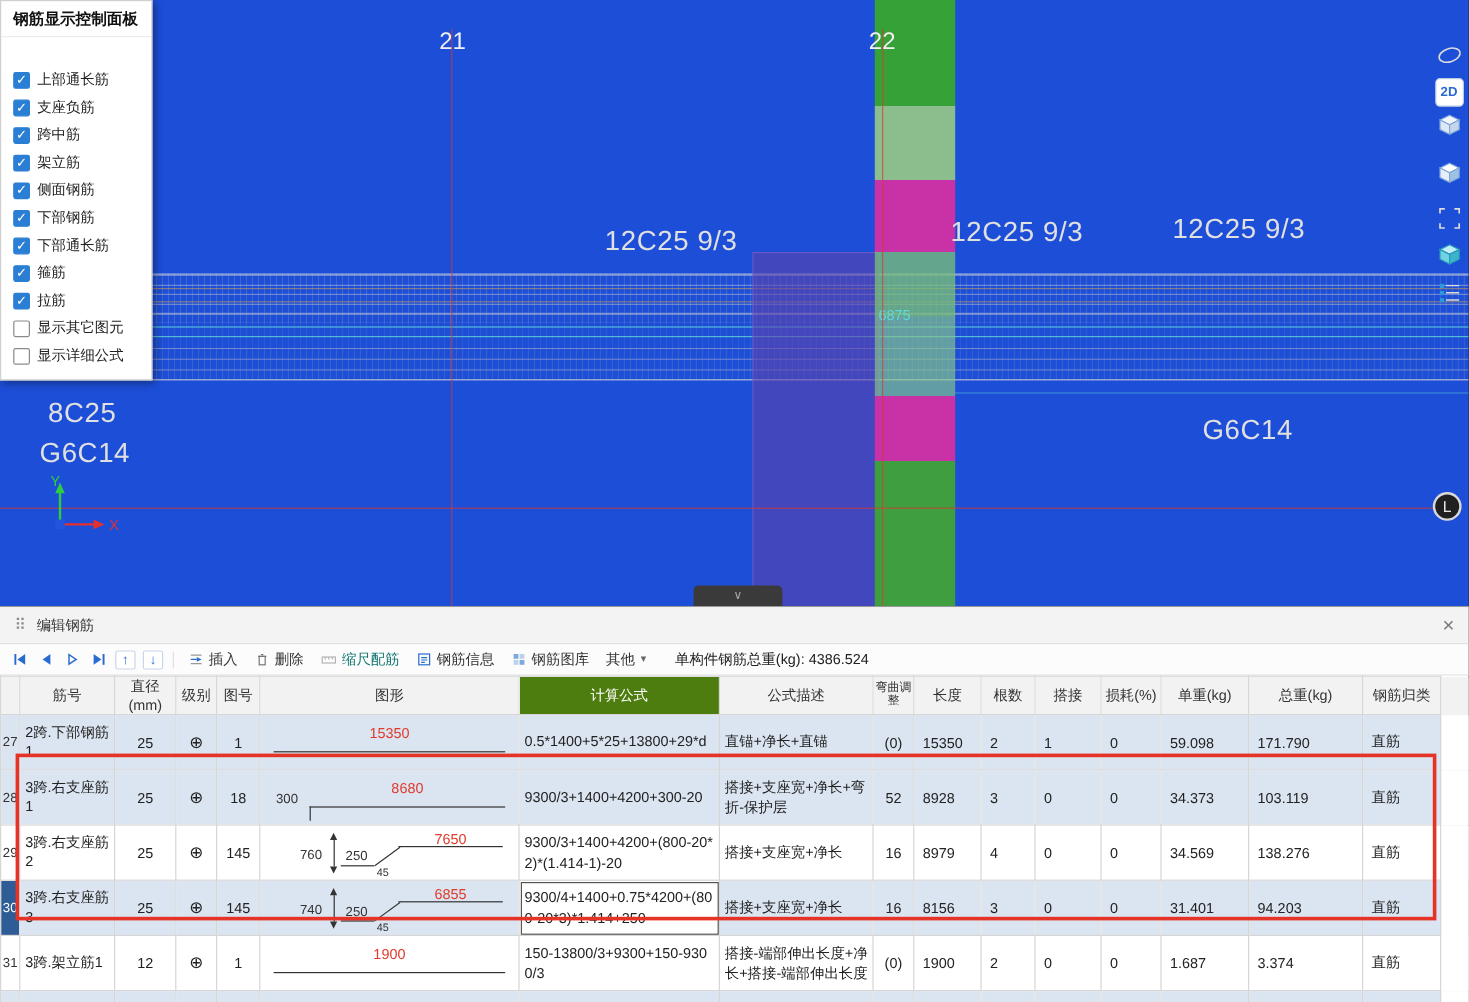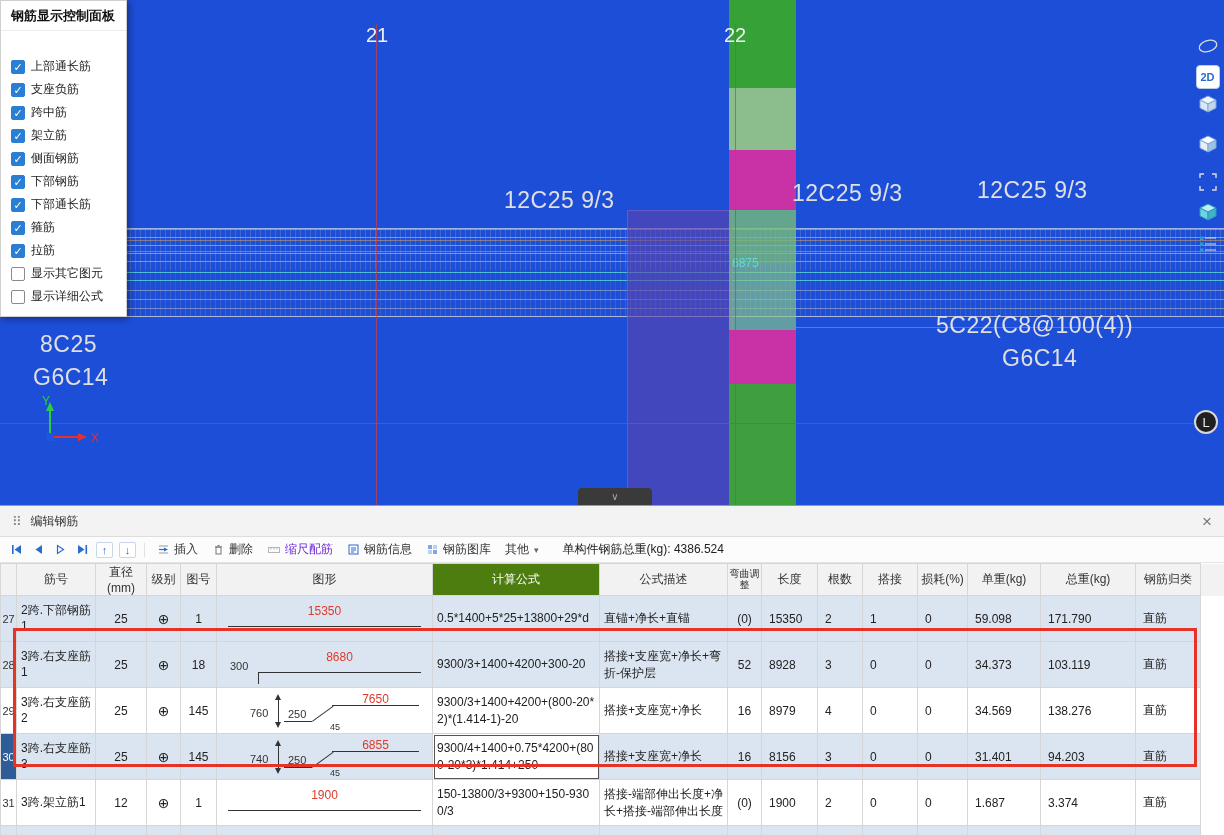--- a/index.html
+++ b/index.html
@@ -81,21 +81,21 @@
     padding:0 12px;gap:9px;box-sizing:border-box;}
   .grip{color:#8a8a8a;font-size:13px;cursor:move;}
   .e-title-text{font-size:12px;color:#333;}
   .e-close{margin-left:auto;font-size:17px;color:#777;cursor:pointer;line-height:1;}
   .e-toolbar{height:26px;display:flex;align-items:center;gap:6px;padding:0 8px;background:#fcfcfc;
     border-bottom:1px solid #e4e4e4;font-size:12px;color:#333;box-sizing:border-box;}
   .nav-btn{width:16px;height:16px;display:flex;align-items:center;justify-content:center;cursor:pointer;}
   .box-btn{width:17px;height:16px;border:1px solid #c8d6e8;display:flex;align-items:center;justify-content:center;
     color:#2a6bcf;font-size:11px;border-radius:2px;background:#fff;cursor:pointer;box-sizing:border-box;}
   .tb-btn{display:flex;align-items:center;gap:4px;padding:2px 4px;cursor:pointer;white-space:nowrap;}
-  .tb-btn.disabled{color:#6d28d9;}
+  .tb-btn.disabled{color:#0f766e;}
   .sep{width:1px;height:14px;background:#e0e0e0;margin:0 2px;}
   .caret{font-size:9px;color:#666;margin-left:1px;}
   .total{margin-left:14px;color:#222;white-space:nowrap;}
 
   .e-table{border-collapse:collapse;table-layout:fixed;width:1224px;font-size:12px;color:#222;}
   .e-table th,.e-table td{border:1px solid #d6d6d6;padding:0 3px;overflow:hidden;box-sizing:border-box;}
   .e-table thead th{height:20px;background:#f2f2f2;font-weight:normal;color:#333;padding:0 1px;font-size:12px;}
   .e-table th.th-formula{background:#4d7c0f;color:#fff;}
   .e-table th.th-bend{font-size:10px;line-height:1.05;padding:0;}
   .e-table th.gutter-h{background:#f2f2f2;}
@@ -126,21 +126,21 @@
   .bv{position:absolute;left:28px;top:15px;font-size:11px;color:#333;}
   .barrow{position:absolute;left:56px;top:8px;height:22px;border-left:1px solid #333;}
   .barrow::before{content:"";position:absolute;top:-6px;left:-4px;border-left:3.5px solid transparent;
     border-right:3.5px solid transparent;border-bottom:6px solid #333;}
   .barrow::after{content:"";position:absolute;bottom:-6px;left:-4px;border-left:3.5px solid transparent;
     border-right:3.5px solid transparent;border-top:6px solid #333;}
   .bshort{position:absolute;left:62px;top:29px;width:28px;border-top:1.3px solid #333;}
   .bseg{position:absolute;left:66px;top:16px;font-size:11px;color:#333;}
   .bdiag{position:absolute;left:90px;top:29px;width:26px;border-top:1.3px solid #333;
     transform-origin:0 0;transform:rotate(-36deg);}
-  .bang{position:absolute;left:108px;top:30px;font-size:9px;color:#333;}
+  .bang{position:absolute;left:92px;top:30px;font-size:9px;color:#333;}
   .btop{position:absolute;left:110px;right:8px;top:13px;border-top:1.5px solid #333;}
   .bdim{left:110px;right:8px;top:0;text-align:center;}
 
   .red-box{position:absolute;left:13px;top:628px;width:1184px;height:139px;border:3px solid #e53327;
     z-index:30;pointer-events:none;box-sizing:border-box;}
 </style>
 </head>
 <body>
 
 <div class="app">
@@ -163,21 +163,20 @@
     <div class="gridline-h"></div>
 
     <div class="grid-label gl1">21</div>
     <div class="grid-label gl2">22</div>
 
     <div class="ann a1">12C25 9/3</div>
     <div class="ann a2">12C25 9/3</div>
     <div class="ann a3">12C25 9/3</div>
     <div class="ann a4">8C25</div>
     <div class="ann a5">G6C14</div>
-    <div class="ann a6">5C22(C8@100(4))</div>
     <div class="ann a7">G6C14</div>
 
     <div class="span-dim">6875</div>
 
     <svg class="axis-triad" width="80" height="60">
       <text x="14" y="12" fill="#2ecc40" font-size="12">Y</text>
       <line x1="22" y1="44" x2="22" y2="16" stroke="#2ecc40" stroke-width="2"></line>
       <polygon points="22,9 18,18 26,18" fill="#2ecc40"></polygon>
       <line x1="22" y1="44" x2="52" y2="44" stroke="#e63030" stroke-width="2"></line>
       <polygon points="59,44 50,40 50,48" fill="#e63030"></polygon>

